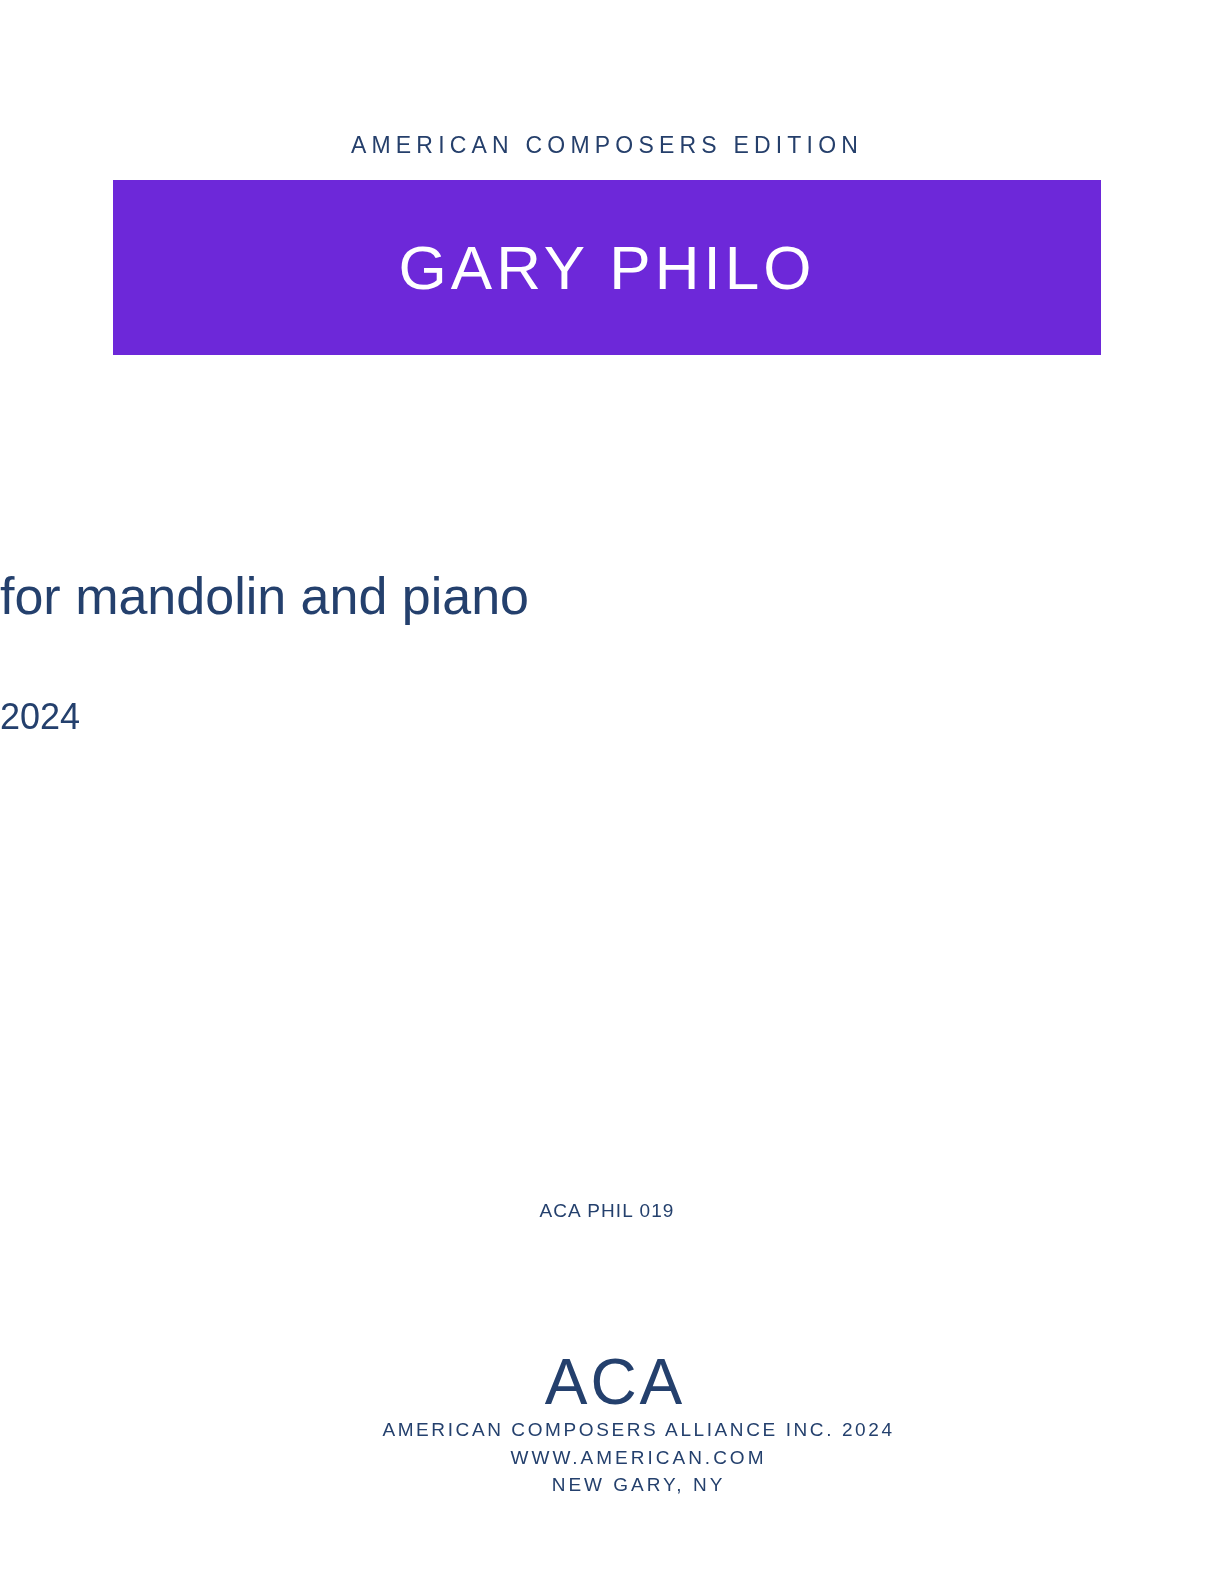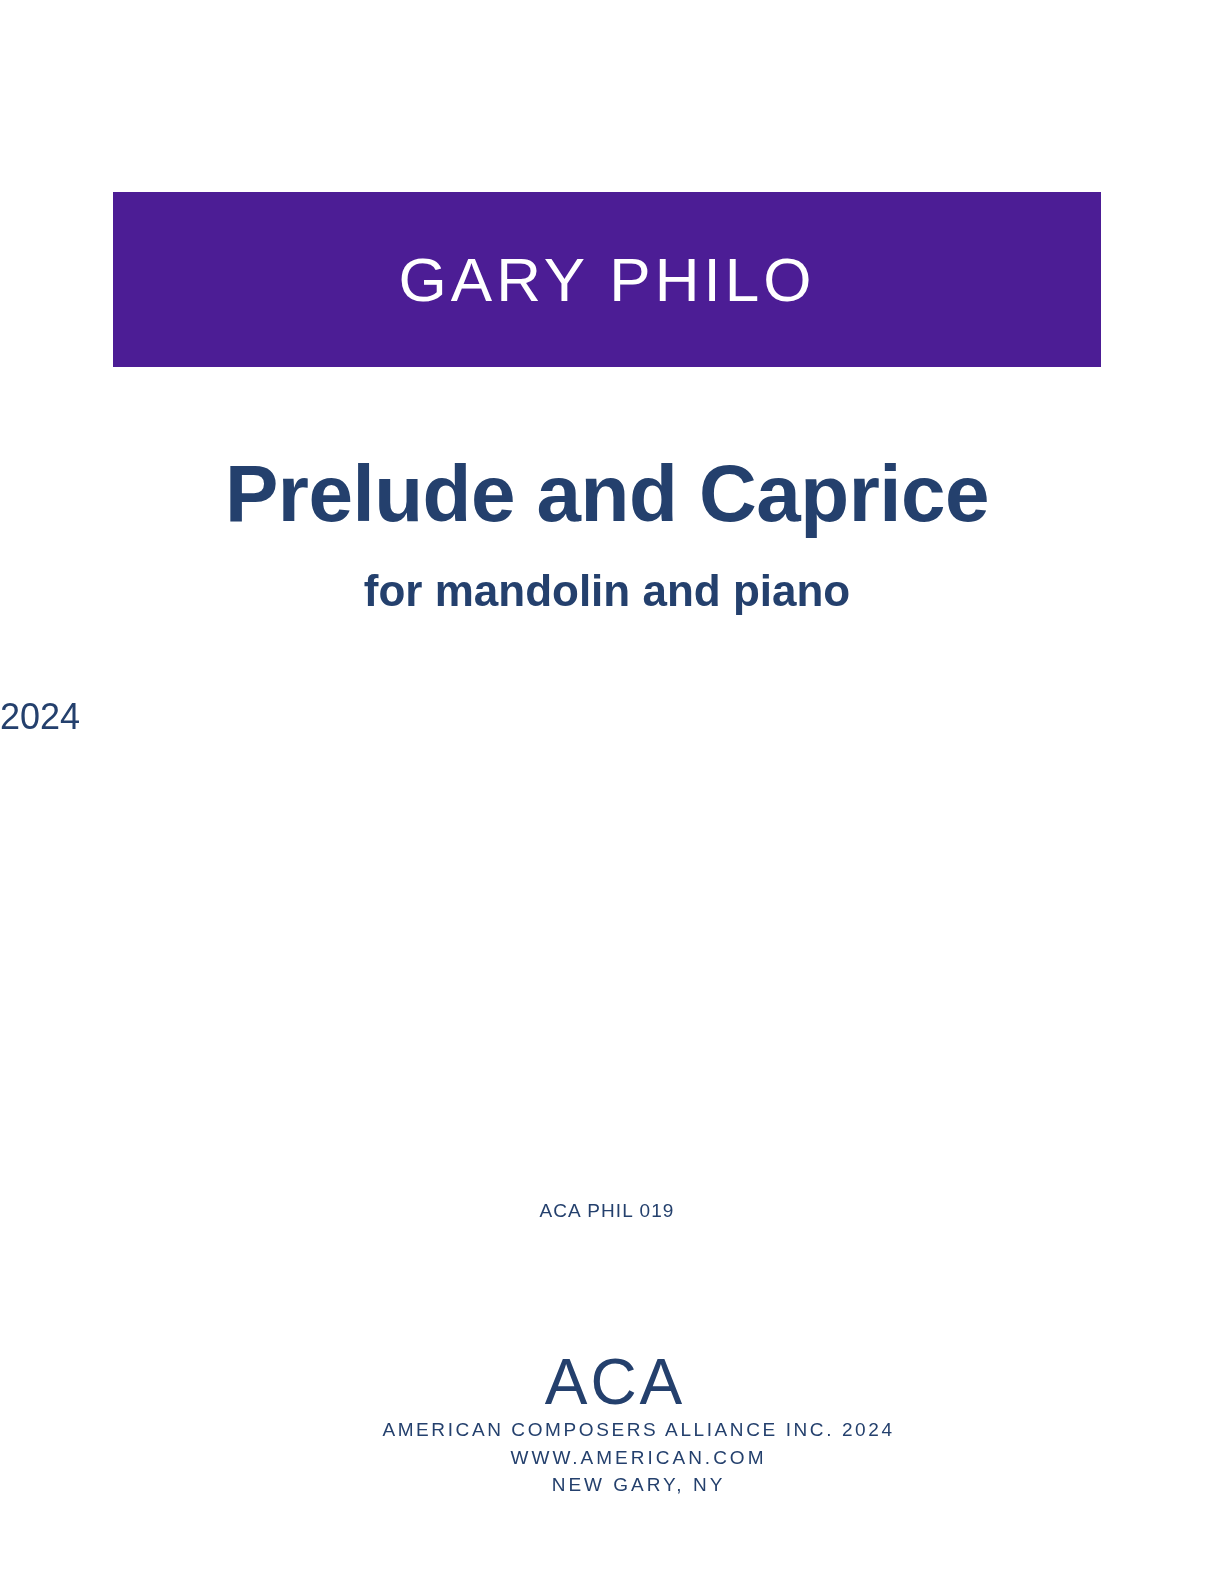--- a/index.html
+++ b/index.html
@@ -30,25 +30,25 @@
     text-align: center;
     font-size: 23px;
     letter-spacing: 5.2px;
     color: #253f6b;
     font-weight: 400;
   }
 
   
   .composer-banner {
     position: absolute;
-    top: 192px;
+    top: 180px;
     left: 113px;
     width: 988px;
     height: 175px;
-    background: #4c1d95;
+    background: #6d28d9;
   }
   .composer-name {
     position: absolute;
     left: 0;
     right: 0;
     top: 50%;
     transform: translateY(-50%);
     text-align: center;
     color: #ffffff;
     font-size: 62px;
@@ -68,23 +68,22 @@
     font-weight: bold;
     letter-spacing: -0.5px;
     color: #24406d;
     line-height: 1.05;
   }
   .work-subtitle {
     position: absolute;
     top: 566px;
     left: 0;
     width: 100%;
-    text-align: center;
-    font-size: 44px;
-    font-weight: 700;
+    font-size: 52px;
+    font-weight: 400;
     color: #24406d;
   }
   .work-year {
     position: absolute;
     top: 696px;
     left: 0;
     width: 100%;
     font-size: 36px;
     font-weight: 400;
     color: #24406d;
@@ -129,26 +128,26 @@
   }
   .footer-line.city {
     letter-spacing: 3.0px;
   }
 </style>
 </head>
 <body>
 
 <div class="page">
 
+  <div class="publisher-line">AMERICAN COMPOSERS EDITION</div>
 
   <div class="composer-banner">
     <div class="composer-name">GARY PHILO</div>
   </div>
 
-  <div class="work-title">Prelude and Caprice</div>
 
   <div class="work-subtitle">for mandolin and piano</div>
 
   <div class="work-year">2024</div>
 
   <div class="catalog-number">ACA PHIL 019</div>
 
   <div class="footer">
     <div class="aca-logo">ACA</div>
     <div class="footer-line org">AMERICAN COMPOSERS ALLIANCE INC. 2024</div>

